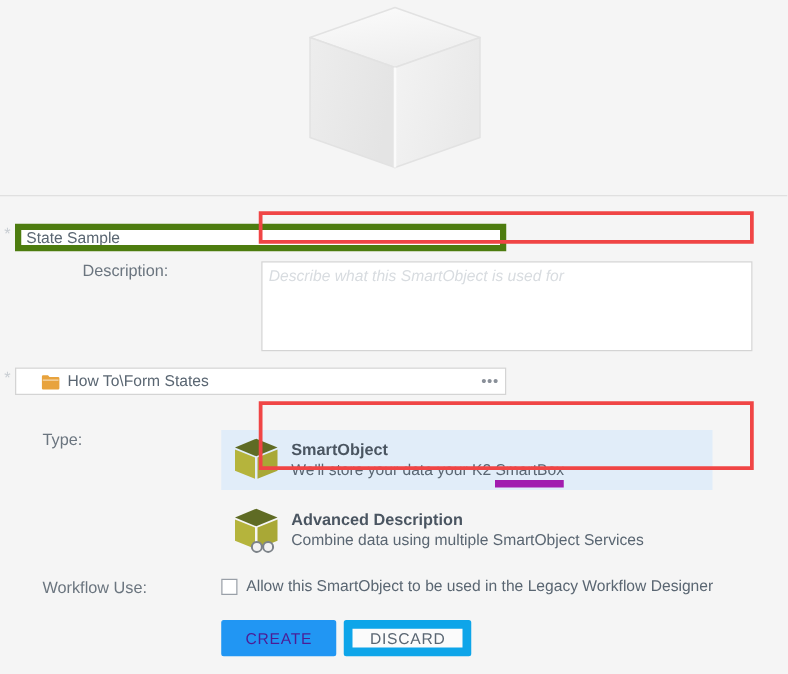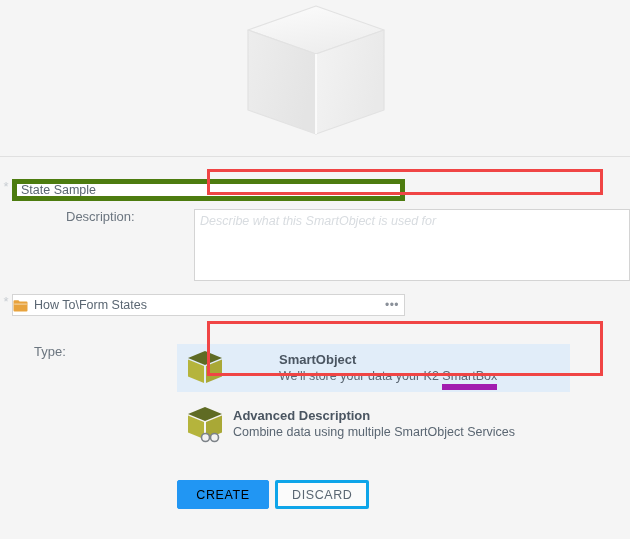--- a/index.html
+++ b/index.html
@@ -71,21 +71,21 @@
     border: 5px solid #4d7c0f;
     background: #ffffff;
     font-family: "Liberation Sans", sans-serif;
     font-size: 12.5px;
     color: #5a6672;
     padding: 0 4px;
     outline: none;
     border-radius: 0;
   }
   .txtarea {
-    width: 436px;
+    width: 393px;
     height: 72px;
     box-sizing: border-box;
     border: 1px solid #d4d4d4;
     background: #ffffff;
     font-family: "Liberation Sans", sans-serif;
     font-size: 12.5px;
     color: #5a6672;
     padding: 4px 5px;
     outline: none;
     resize: none;
@@ -98,21 +98,21 @@
 
   
   .catbox {
     width: 393px;
     height: 22px;
     box-sizing: border-box;
     border: 1px solid #d4d4d4;
     background: #ffffff;
     display: flex;
     align-items: center;
-    padding: 0 2px 0 0;
+    padding: 0 2px 0 20px;
   }
   .cat-text {
     flex: 1;
     font-size: 12.5px;
     color: #5a6672;
     padding-left: 6px;
     white-space: nowrap;
     overflow: hidden;
   }
   .cat-ellipsis {
@@ -135,21 +135,20 @@
   .typeopt {
     width: 393px;
     box-sizing: border-box;
     display: flex;
     align-items: center;
     padding: 5px 0 5px 8px;
     cursor: pointer;
   }
   .typeopt.selected {
     background: #e1edf9;
-    gap: 46px;
   }
   .type-icon {
     width: 40px;
     height: 38px;
     flex: none;
     display: block;
     margin-right: 8px;
   }
   .type-title {
     font-size: 13px;
@@ -200,26 +199,26 @@
     font-family: "Liberation Sans", sans-serif;
     font-size: 12.5px;
     letter-spacing: 0.6px;
     cursor: pointer;
     border-radius: 2px;
     padding: 0 14px;
   }
   .btn-create {
     background: #2196f3;
     border: 1px solid #2196f3;
-    color: #000000;
+    color: #4c1d95;
     margin-right: 6px;
   }
   .btn-discard {
     background: #fbfbfb;
-    border: 3px solid #0ea5e9;
+    border: 7px solid #0ea5e9;
     color: #5a6672;
   }
 
   
   .ann-box {
     position: absolute;
     border: 3px solid #f04545;
     pointer-events: none;
     box-sizing: border-box;
   }
@@ -320,21 +319,28 @@
         <div>
           <div class="type-title">Advanced Description</div>
           <div class="type-desc">Combine data using multiple SmartObject Services</div>
         </div>
       </div>
 
     </div>
   </div>
 
   <div class="row" style="margin-top:14px;">
+    <div class="lbl">Workflow Use:</div>
     <div class="req"></div>
+    <div class="field">
+      <div class="cbrow">
+        <span class="cbox"></span>
+        <span class="cblabel">Allow this SmartObject to be used in the Legacy Workflow Designer</span>
+      </div>
+    </div>
   </div>
 
   <div class="row" style="margin-top:14px;">
     <div class="lbl"></div>
     <div class="req"></div>
     <div class="field">
       <div class="btnrow">
         <button class="btn btn-create">CREATE</button>
         <button class="btn btn-discard">DISCARD</button>
       </div>

